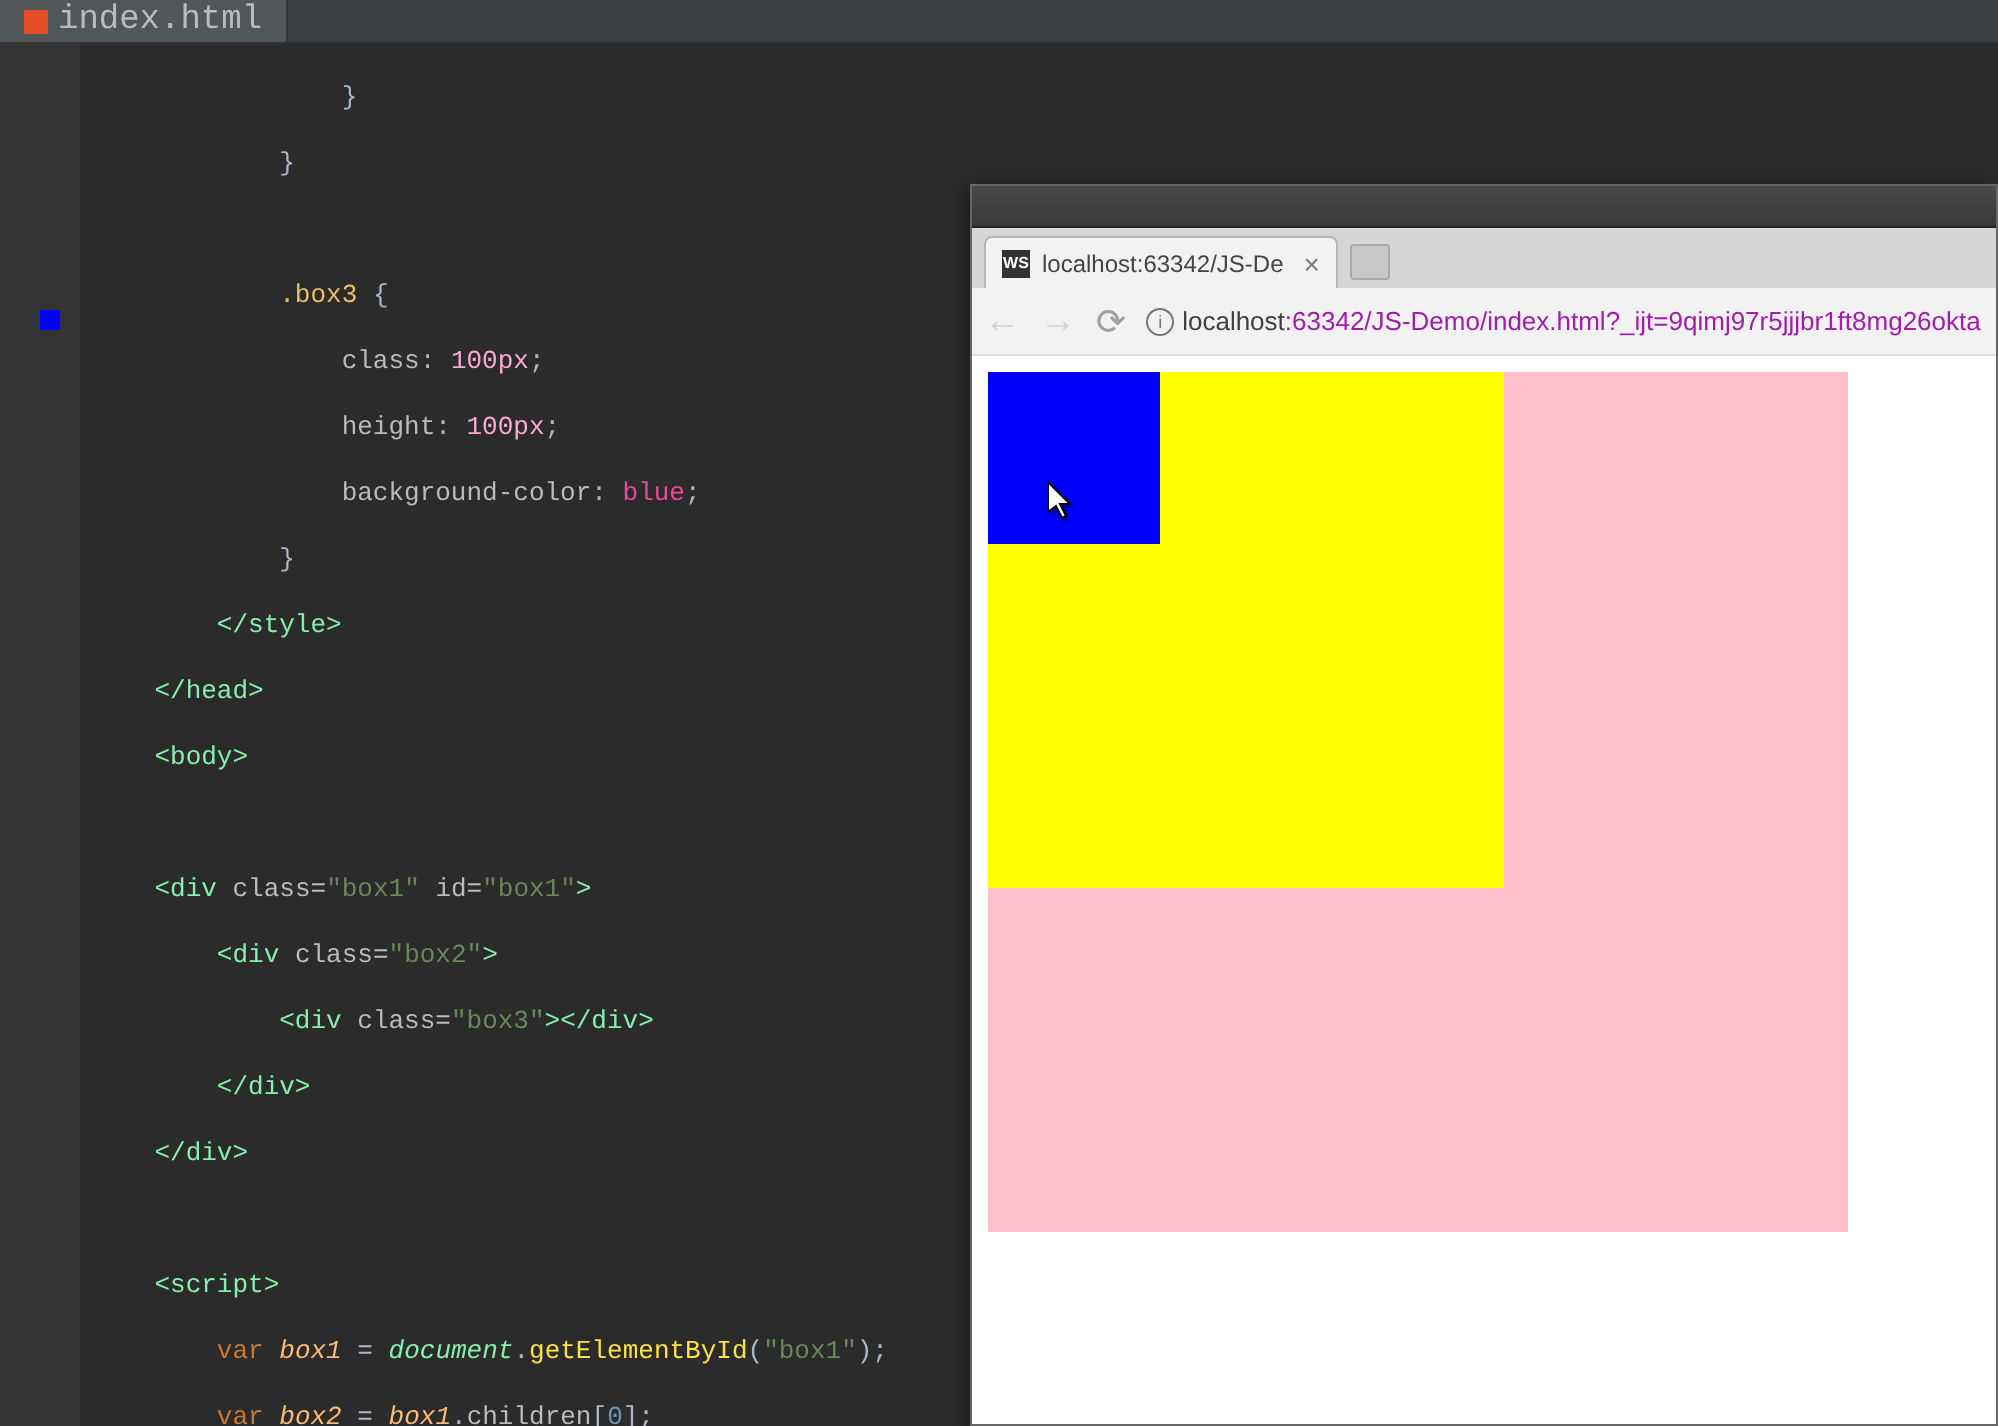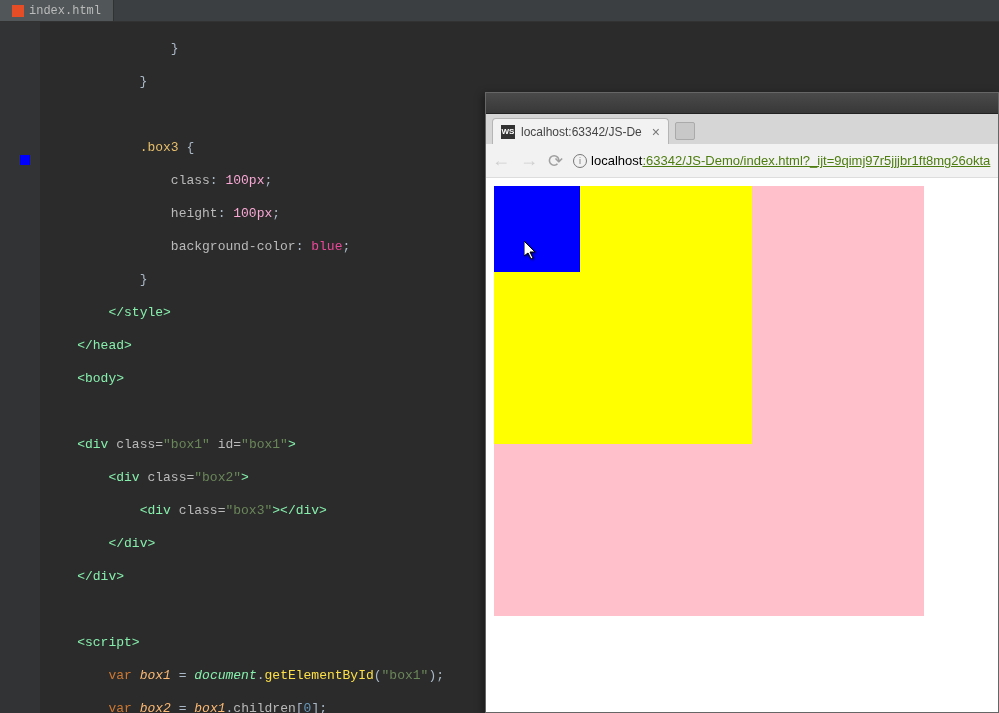--- a/index.html
+++ b/index.html
@@ -20,21 +20,21 @@
       background: #3c3f41;
       display: flex;
       border-bottom: 1px solid #323232;
     }
     .tab {
       background: #515658;
       padding: 3px 12px;
       display: flex;
       align-items: center;
       gap: 5px;
-      font-size: 12px;
+      font-size: 17px;
       color: #bbb;
       border-right: 1px solid #323232;
     }
     .tab-icon {
       width: 12px;
       height: 12px;
       background: #e44d26;
       display: inline-block;
     }
     
@@ -166,22 +166,22 @@
       font-size: 13px;
       color: #333;
     }
     .url-secure { 
       width: 14px; height: 14px; 
       border: 1.5px solid #777; 
       border-radius: 50%; 
       display:flex; align-items:center; justify-content:center;
       font-size: 9px; color:#777;
     }
-    .url-host { color: #000000; }
-    .url-path { color: #4d7c0f; text-decoration: underline; }
+    .url-host { color: #404040; }
+    .url-path { color: #a21caf; }
     
     .browser-viewport {
       padding: 8px;
       background: #fff;
       position: relative;
       height: calc(100% - 85px);
     }
     .box1-demo { width: 430px; height: 430px; background: pink; }
     .box2-demo { width: 258px; height: 258px; background: yellow; }
     .box3-demo { width: 86px; height: 86px; background: blue; position: relative; }

